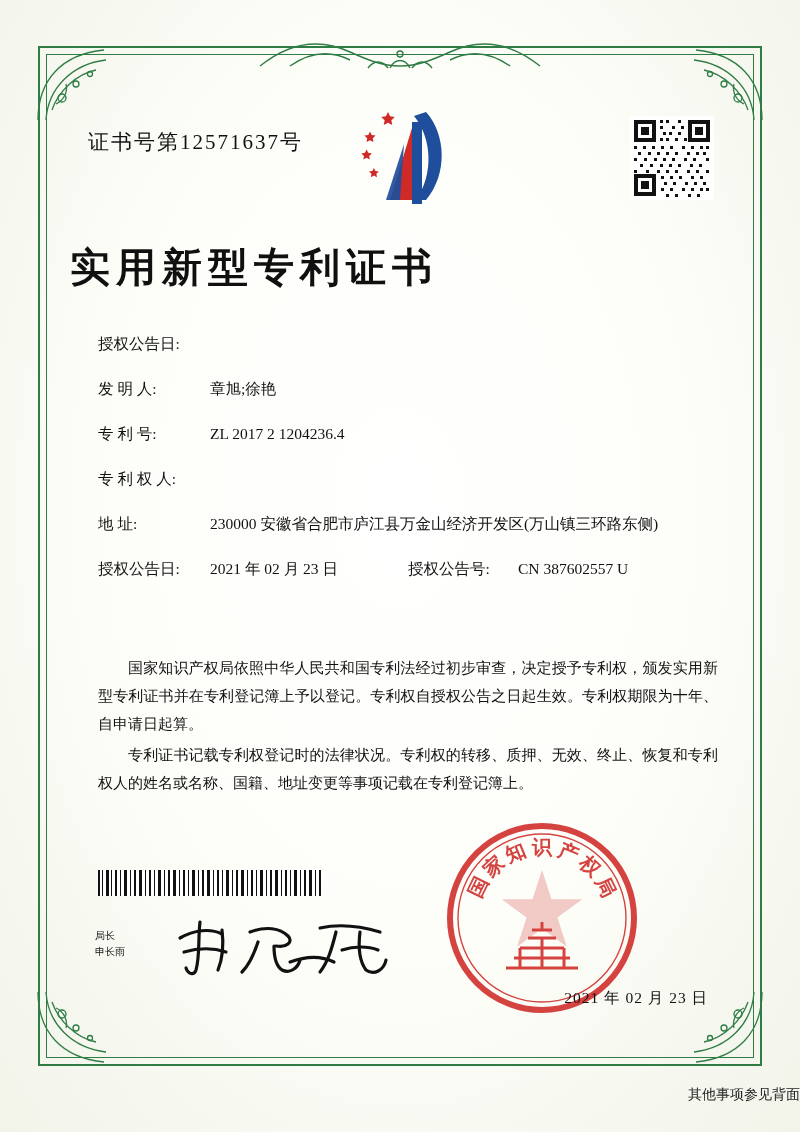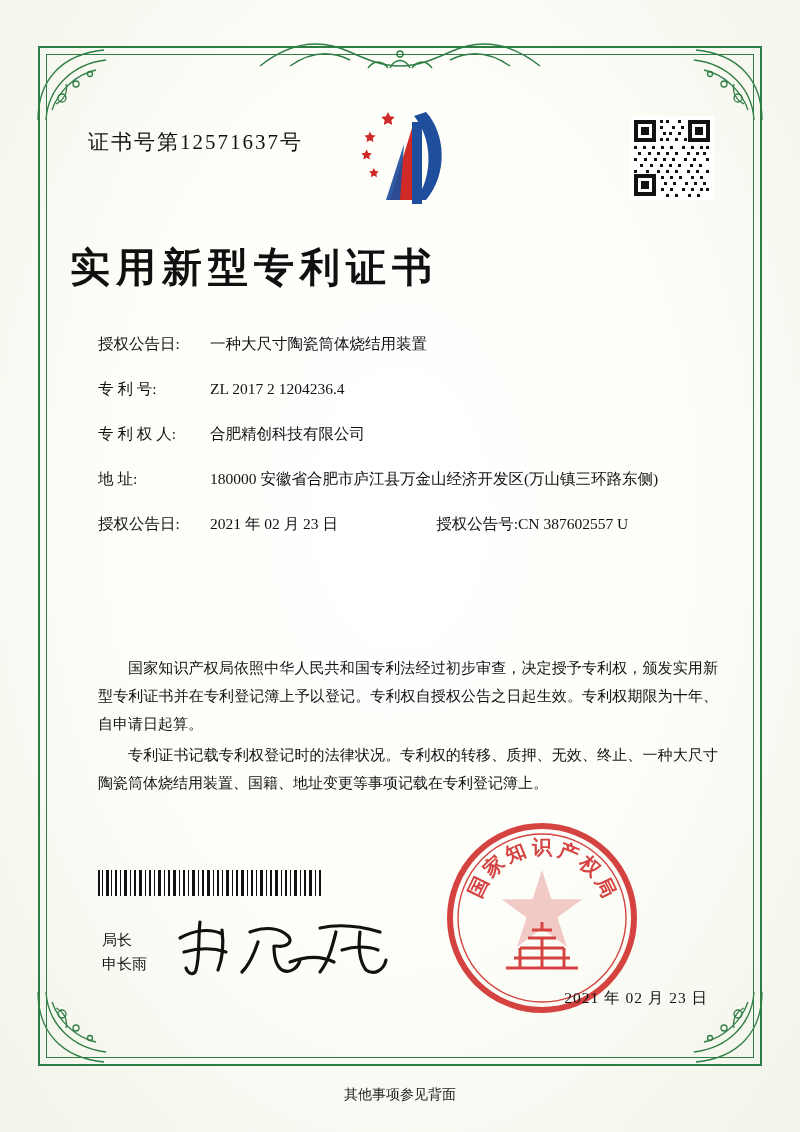--- a/index.html
+++ b/index.html
@@ -89,39 +89,39 @@
     letter-spacing:0px;
     white-space:nowrap;
   }
   .fvalue{
     flex:1 1 auto;
   }
   .field.inline2{margin-bottom:16px;}
   .pair{display:flex;width:100%;}
   .pair .left{flex:0 0 310px;display:flex;}
   .pair .right{display:flex;}
-  .pair .right .rlabel{flex:0 0 110px;white-space:nowrap;text-align:right;}
+  .pair .right .rlabel{flex:0 0 110px;white-space:nowrap;}
 
   .body-text{
     position:absolute;left:28px;right:12px;top:575px;
     font-size:15px;
     line-height:1.85;
     text-align:justify;
   }
   .body-text p{margin:0 0 4px 0;text-indent:2em;}
 
   .barcode{
     position:absolute;left:28px;top:790px;
     width:225px;height:26px;
   }
   .barcode svg{display:block;width:100%;height:100%;}
 
   .sign-block{
-    position:absolute;left:32px;top:848px;
-    font-size:15px;
+    position:absolute;left:25px;top:848px;
+    font-size:10px;
     line-height:1.6;
   }
   .signature{
     position:absolute;left:100px;top:832px;
     width:250px;height:70px;
     color:#111;
   }
   .signature svg{display:block;width:100%;height:100%;}
 
   .seal{
@@ -135,21 +135,21 @@
     font-size:15.5px;
     letter-spacing:1px;
   }
 
   .pagenum{
     position:absolute;left:0;right:0;bottom:-18px;
     text-align:center;font-size:14.5px;
   }
   .footnote{
     position:absolute;left:0;right:0;bottom:28px;
-    text-align:center;font-size:14px;color:#222;
+    text-align:right;font-size:14px;color:#222;
   }
 </style>
 </head>
 <body>
 
 <div class="page">
 
   <div class="topflourish">
     <svg viewBox="0 0 300 44" fill="none" stroke="currentColor" stroke-width="1.4">
       <path d="M10 34 C40 10, 70 6, 100 20 C118 28, 132 34, 150 34 C168 34, 182 28, 200 20 C230 6, 260 10, 290 34"></path>
@@ -318,57 +318,59 @@
         </g>
       </svg>
     </div>
 
     <div class="title">实用新型专利证书</div>
 
     <div class="fields">
 
       <div class="field">
         <div class="flabel">授权公告日:</div>
-        <div class="fvalue">一种大尺寸陶瓷筒体烧结用装置</div>
-      </div>
-
+      </div>
+
+      <div class="field">
+        <div class="flabel">发 明 人:</div>
+        <div class="fvalue">章旭;徐艳</div>
+      </div>
 
       <div class="field">
         <div class="flabel">专 利 号:</div>
         <div class="fvalue">ZL 2017 2 1204236.4</div>
       </div>
 
 
       <div class="field">
         <div class="flabel">专 利 权 人:</div>
-        <div class="fvalue">合肥精创科技有限公司</div>
       </div>
 
       <div class="field">
         <div class="flabel">地        址:</div>
-        <div class="fvalue">180000 安徽省合肥市庐江县万金山经济开发区(万山镇三环路东侧)</div>
+        <div class="fvalue">230000 安徽省合肥市庐江县万金山经济开发区(万山镇三环路东侧)</div>
       </div>
 
       <div class="field inline2">
         <div class="pair">
           <div class="left">
             <div class="flabel">授权公告日:</div>
             <div class="fvalue">2021 年 02 月 23 日</div>
           </div>
           <div class="right">
             <div class="rlabel">授权公告号:</div>
             <div class="fvalue">CN 387602557 U</div>
           </div>
         </div>
       </div>
     </div>
 
     <div class="body-text">
       <p>国家知识产权局依照中华人民共和国专利法经过初步审查，决定授予专利权，颁发实用新型专利证书并在专利登记簿上予以登记。专利权自授权公告之日起生效。专利权期限为十年、自申请日起算。</p>
-      <p>专利证书记载专利权登记时的法律状况。专利权的转移、质押、无效、终止、一种大尺寸陶瓷筒体烧结用装置、国籍、地址变更等事项记载在专利登记簿上。</p>
+      <p>专利证书记载专利权登记时的法律状况。专利权的转移、质押、无效、终止、恢复和专利权人的姓名或名称、国籍、地址变更等事项记载在专利登记簿上。</p>
     </div>
 
     <div class="barcode">
       <svg viewBox="0 0 225 26" shape-rendering="crispEdges">
         <rect width="225" height="26" fill="#fff"></rect>
         <g fill="#111">
           <rect x="0" y="0" width="2" height="26"></rect>
             <rect x="4" y="0" width="1" height="26"></rect>
           <rect x="8" y="0" width="3" height="26"></rect>
             <rect x="13" y="0" width="1" height="26"></rect>

